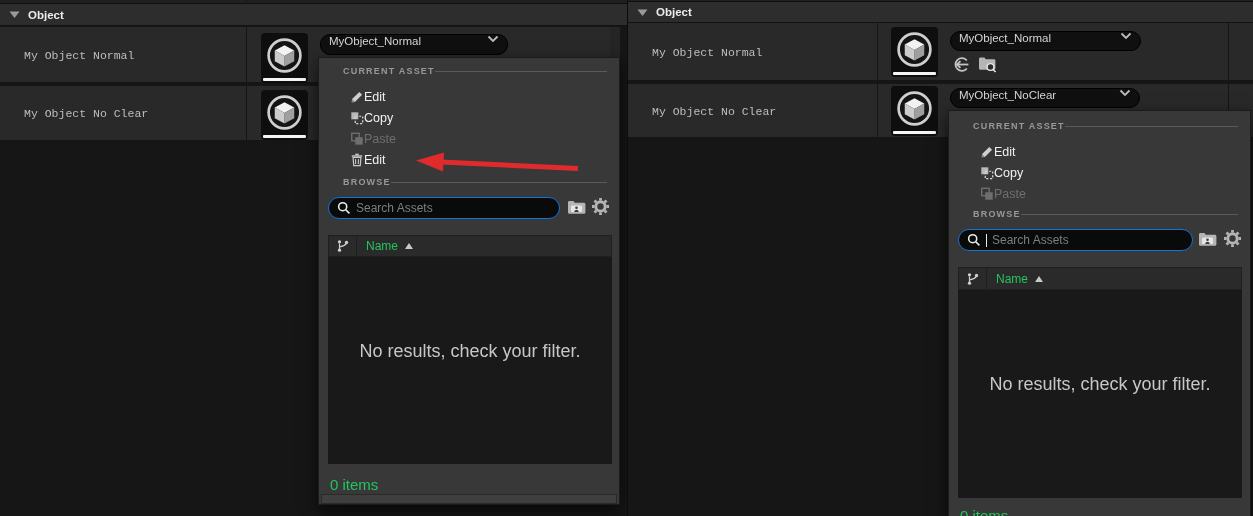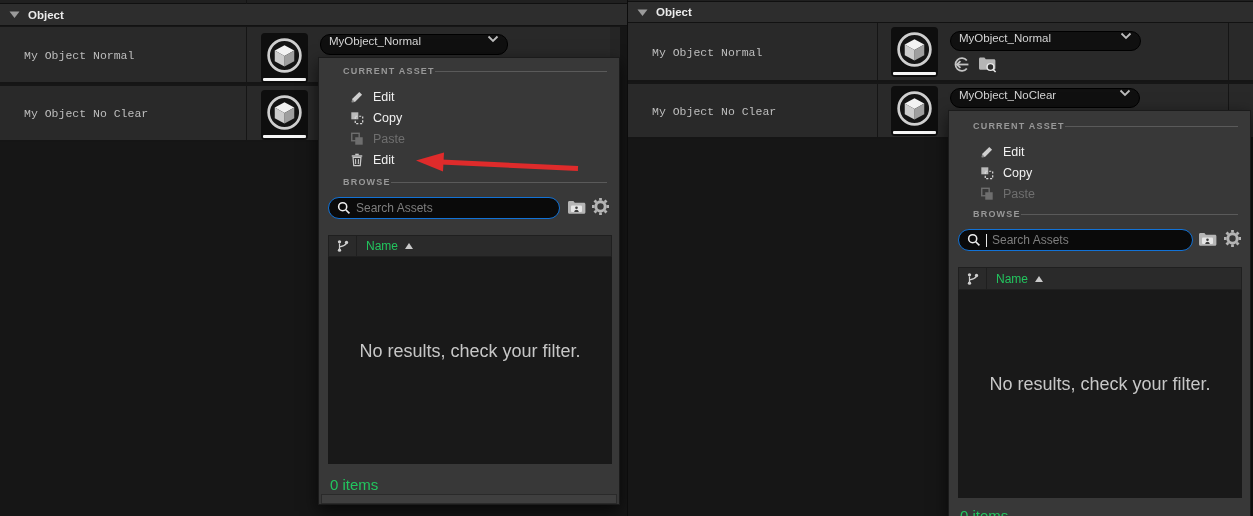--- a/index.html
+++ b/index.html
@@ -32,21 +32,21 @@
   .combo-text { font-size:11.5px; color:#d5d5d5; flex:1; white-space:nowrap; overflow:hidden; }
   .combo svg { flex:none; }
 
   .popup { position:absolute; background:#383838; border:1px solid #1b1b1b;
            box-shadow:0 6px 16px rgba(0,0,0,.65); z-index:10; }
   .section { position:absolute; left:24px; right:12px; display:flex; align-items:center; }
   .section-label { font-size:9px; font-weight:bold; letter-spacing:1.2px; color:#989898; white-space:nowrap; }
   .section-line { flex:1; height:1px; background:#5a5a5a; }
 
   .menu-item { position:absolute; left:0; right:0; height:21px; display:flex; align-items:center;
-               gap:9px; padding-left:30px; cursor:pointer; }
+               gap:0; padding-left:30px; cursor:pointer; }
   .menu-item .mi-icon { width:15px; height:15px; flex:none; display:flex; align-items:center; justify-content:center; }
   .menu-item .mi-label { font-size:12.5px; color:#f1f1f1; }
   .menu-item.disabled { cursor:default; }
   .menu-item.disabled .mi-label { color:#6f6f6f; }
 
   .search-pill { position:absolute; height:22px; background:#0a0a0a; border:1.5px solid #1272d6;
                  border-radius:12px; display:flex; align-items:center; padding:0 8px; gap:5px; }
   .search-pill input { flex:1; background:transparent; border:none; outline:none;
                        font-family:"Liberation Sans", sans-serif; font-size:12px; color:#dddddd; min-width:0; }
   .search-pill input::placeholder { color:#7e7e7e; }

